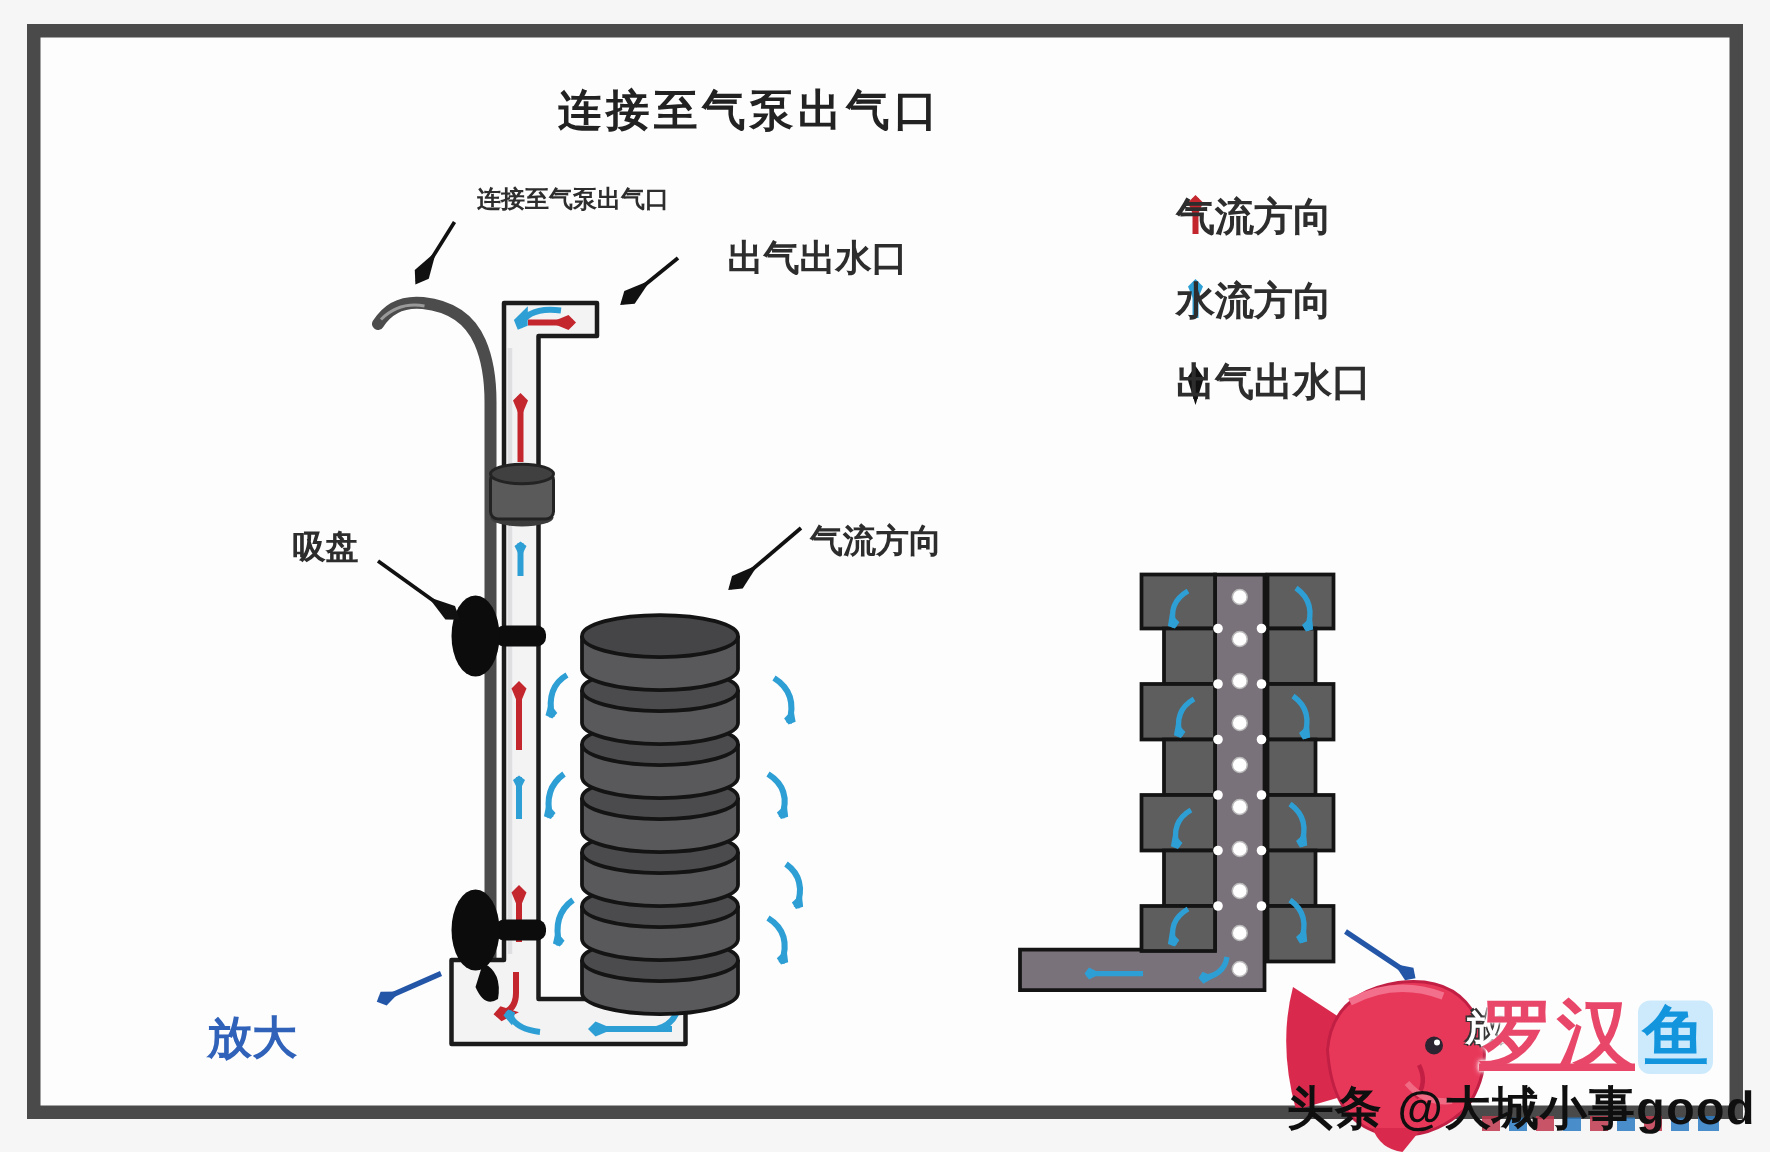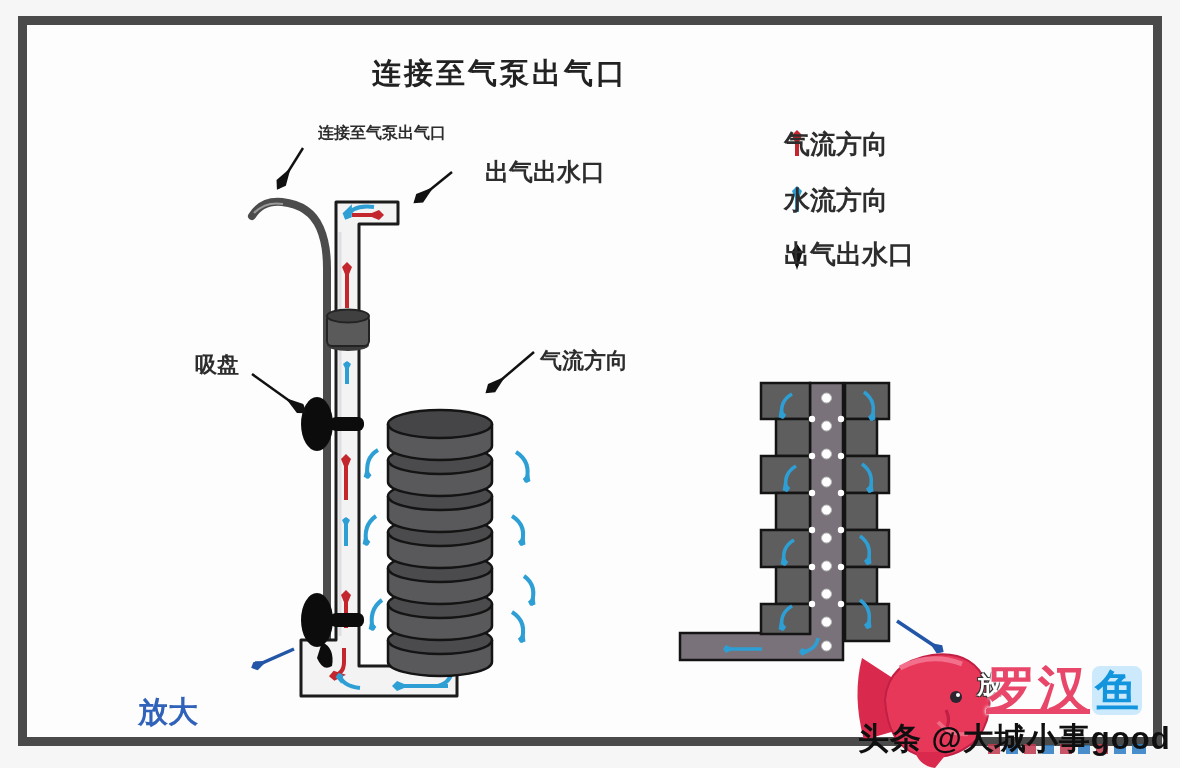--- a/index.html
+++ b/index.html
@@ -5,21 +5,21 @@
   html,body{margin:0;padding:0;}
   .page{position:relative;width:1180px;height:768px;background:#f6f6f7;overflow:hidden;
         font-family:"Liberation Sans","DejaVu Sans",sans-serif;}
   svg{position:absolute;left:0;top:0;}
   .lbl{position:absolute;color:#2d2d2d;font-weight:bold;white-space:nowrap;z-index:5;}
   .title{left:300px;top:54px;width:400px;text-align:center;font-size:29px;letter-spacing:3px;color:#222;}
   .lbl-airline{left:318px;top:123px;font-size:16px;}
   .lbl-outlet{left:485px;top:156px;font-size:24px;}
   .lbl-suction{left:195px;top:350px;font-size:22px;}
   .lbl-sponge{left:540px;top:346px;font-size:22px;}
-  .lbl-zoom{left:138px;top:672px;font-size:30px;color:#2f62b8;margin-top:20px;}
+  .lbl-zoom{left:138px;top:672px;font-size:30px;color:#2f62b8;}
   .cross-title{left:746px;top:301px;font-size:24px;letter-spacing:1px;color:#222;}
   .legend-label{left:784px;font-size:26px;}
   .ll-0{top:127px;} .ll-1{top:183px;} .ll-2{top:237px;}
   .brand{left:986px;top:656px;z-index:6;}
   .brand-red{font-size:50px;font-weight:bold;color:#e8476a;letter-spacing:2px;
              text-shadow:0 0 2px #fff,0 0 4px #fff;text-decoration:underline;}
   .brand-blue{font-size:44px;font-weight:bold;color:#1295dd;background:#cdeafc;
               border-radius:8px;padding:0 3px;margin-left:2px;}
   .byline{left:858px;top:718px;font-size:31px;color:#0f0f0f;letter-spacing:1px;z-index:7;}
   .overlay-char{left:977px;top:668px;font-size:25px;color:#fff;z-index:6;

